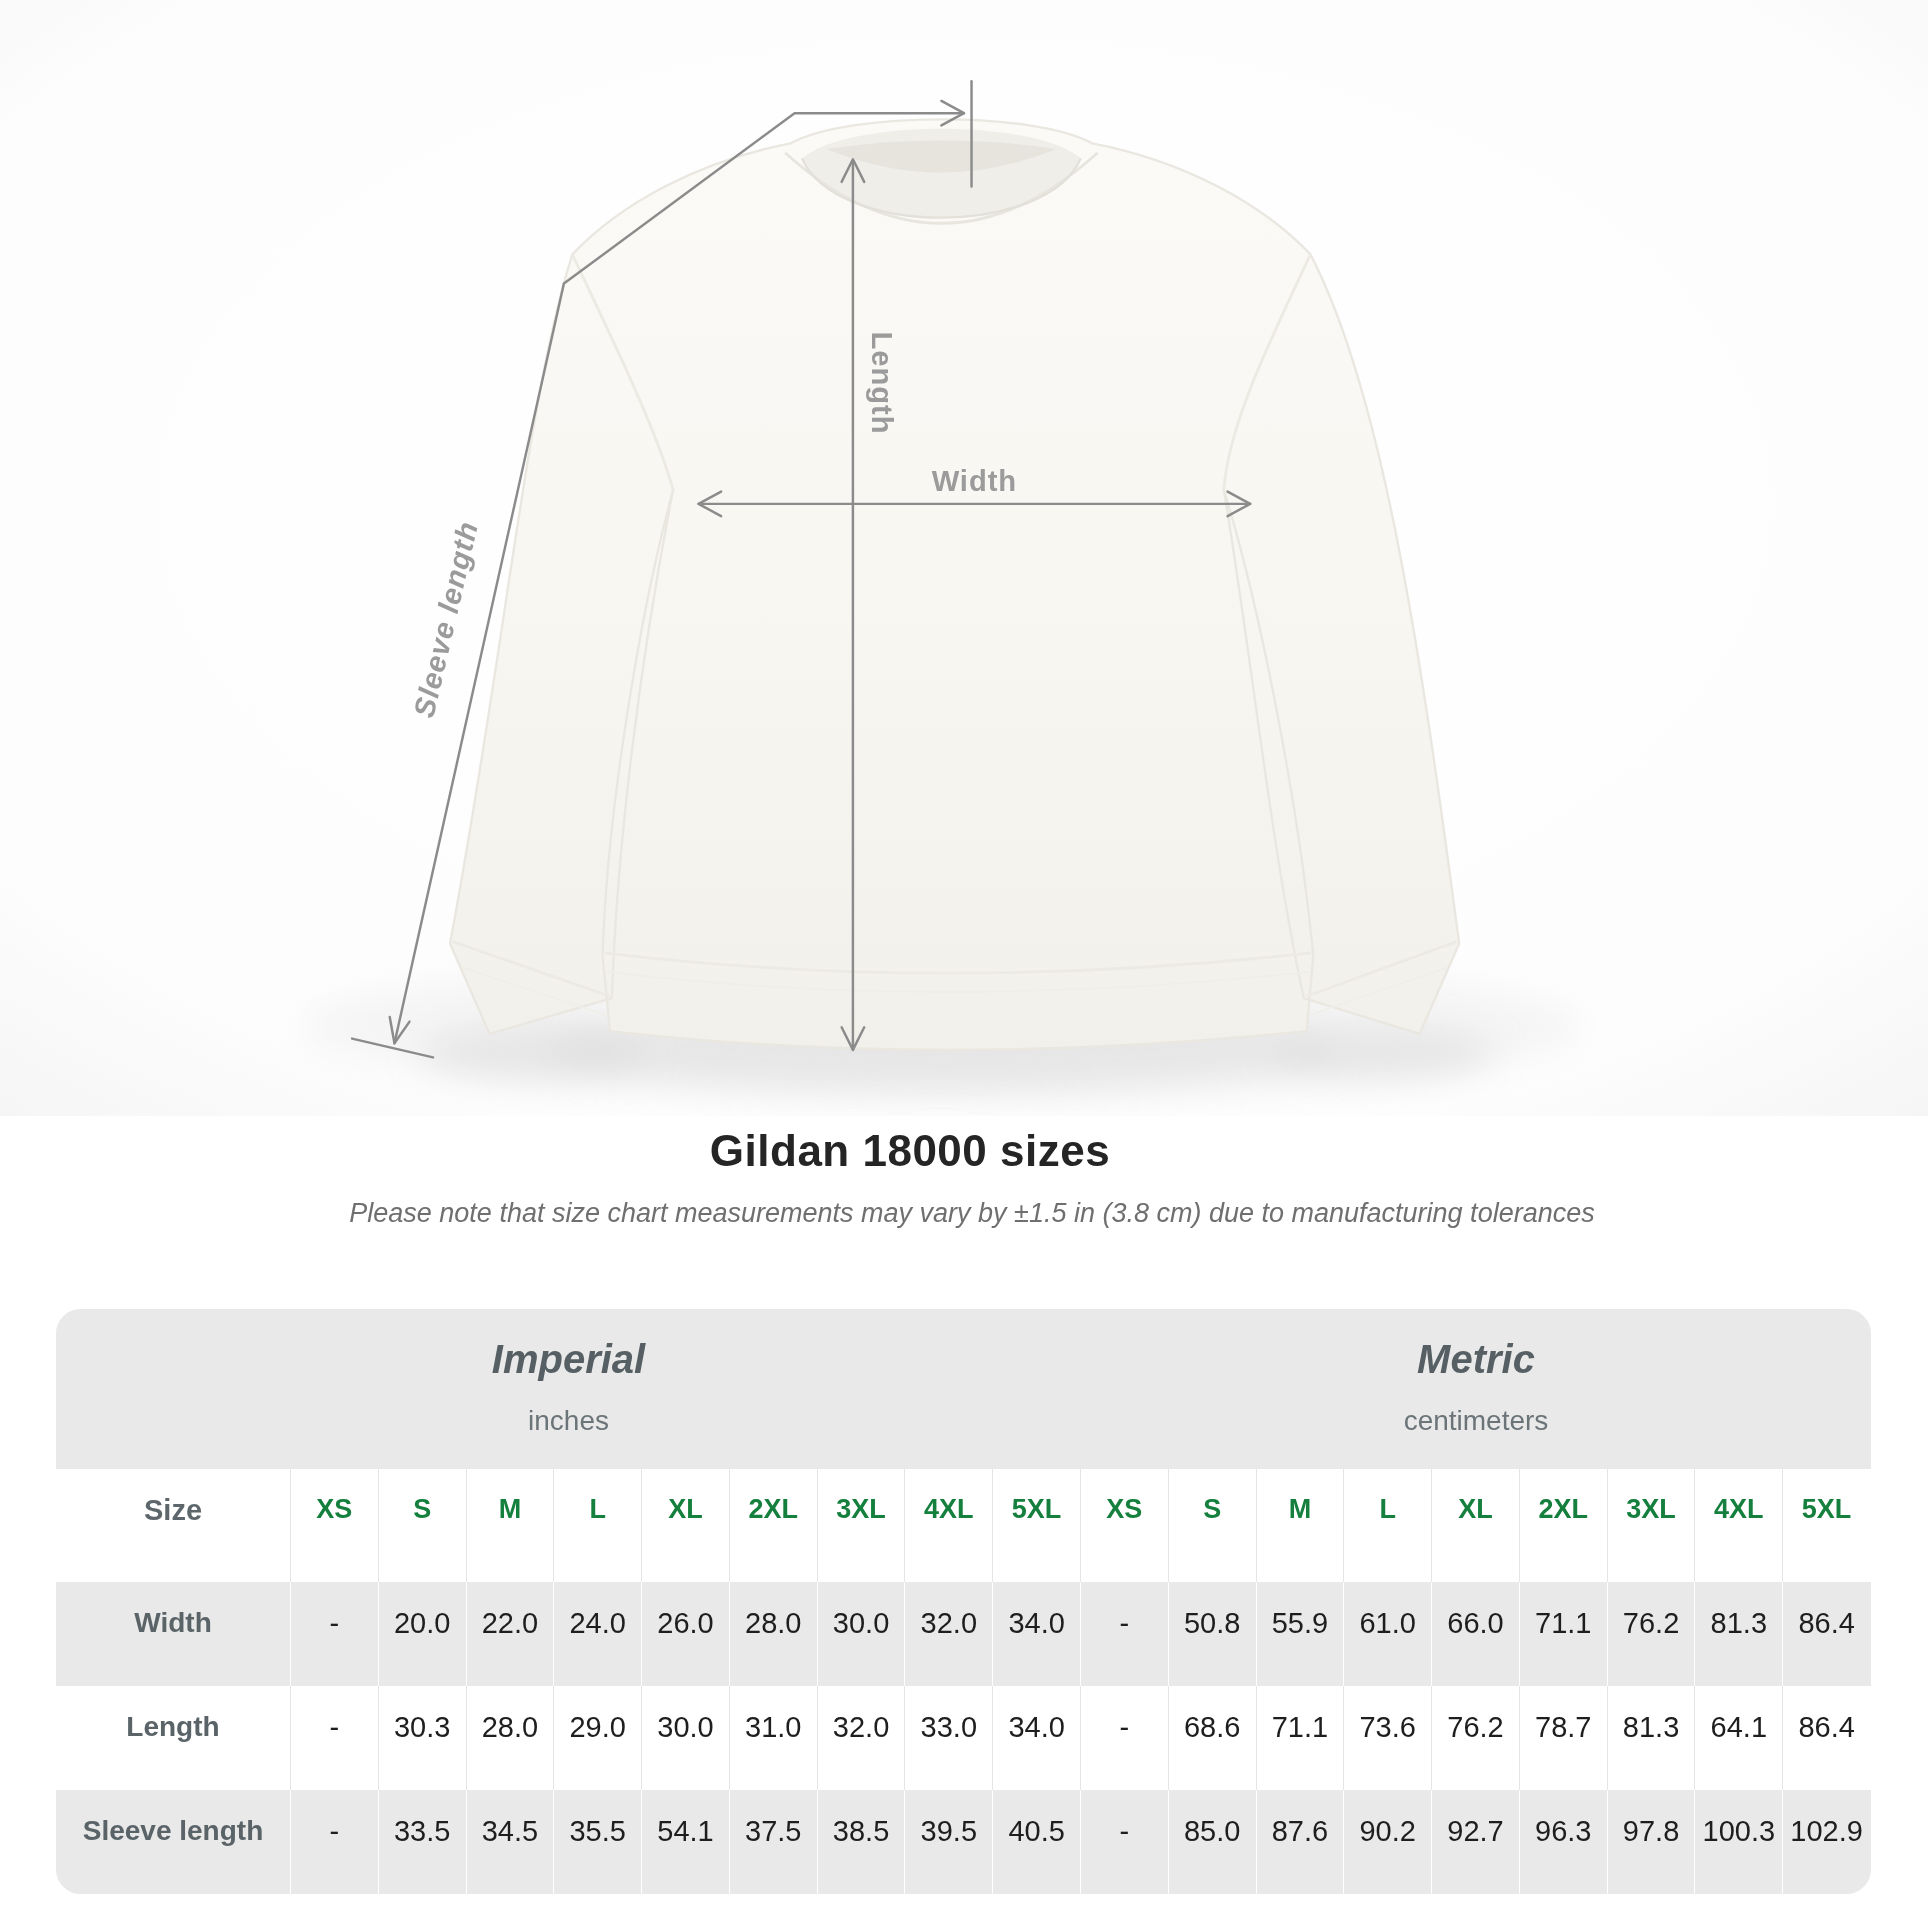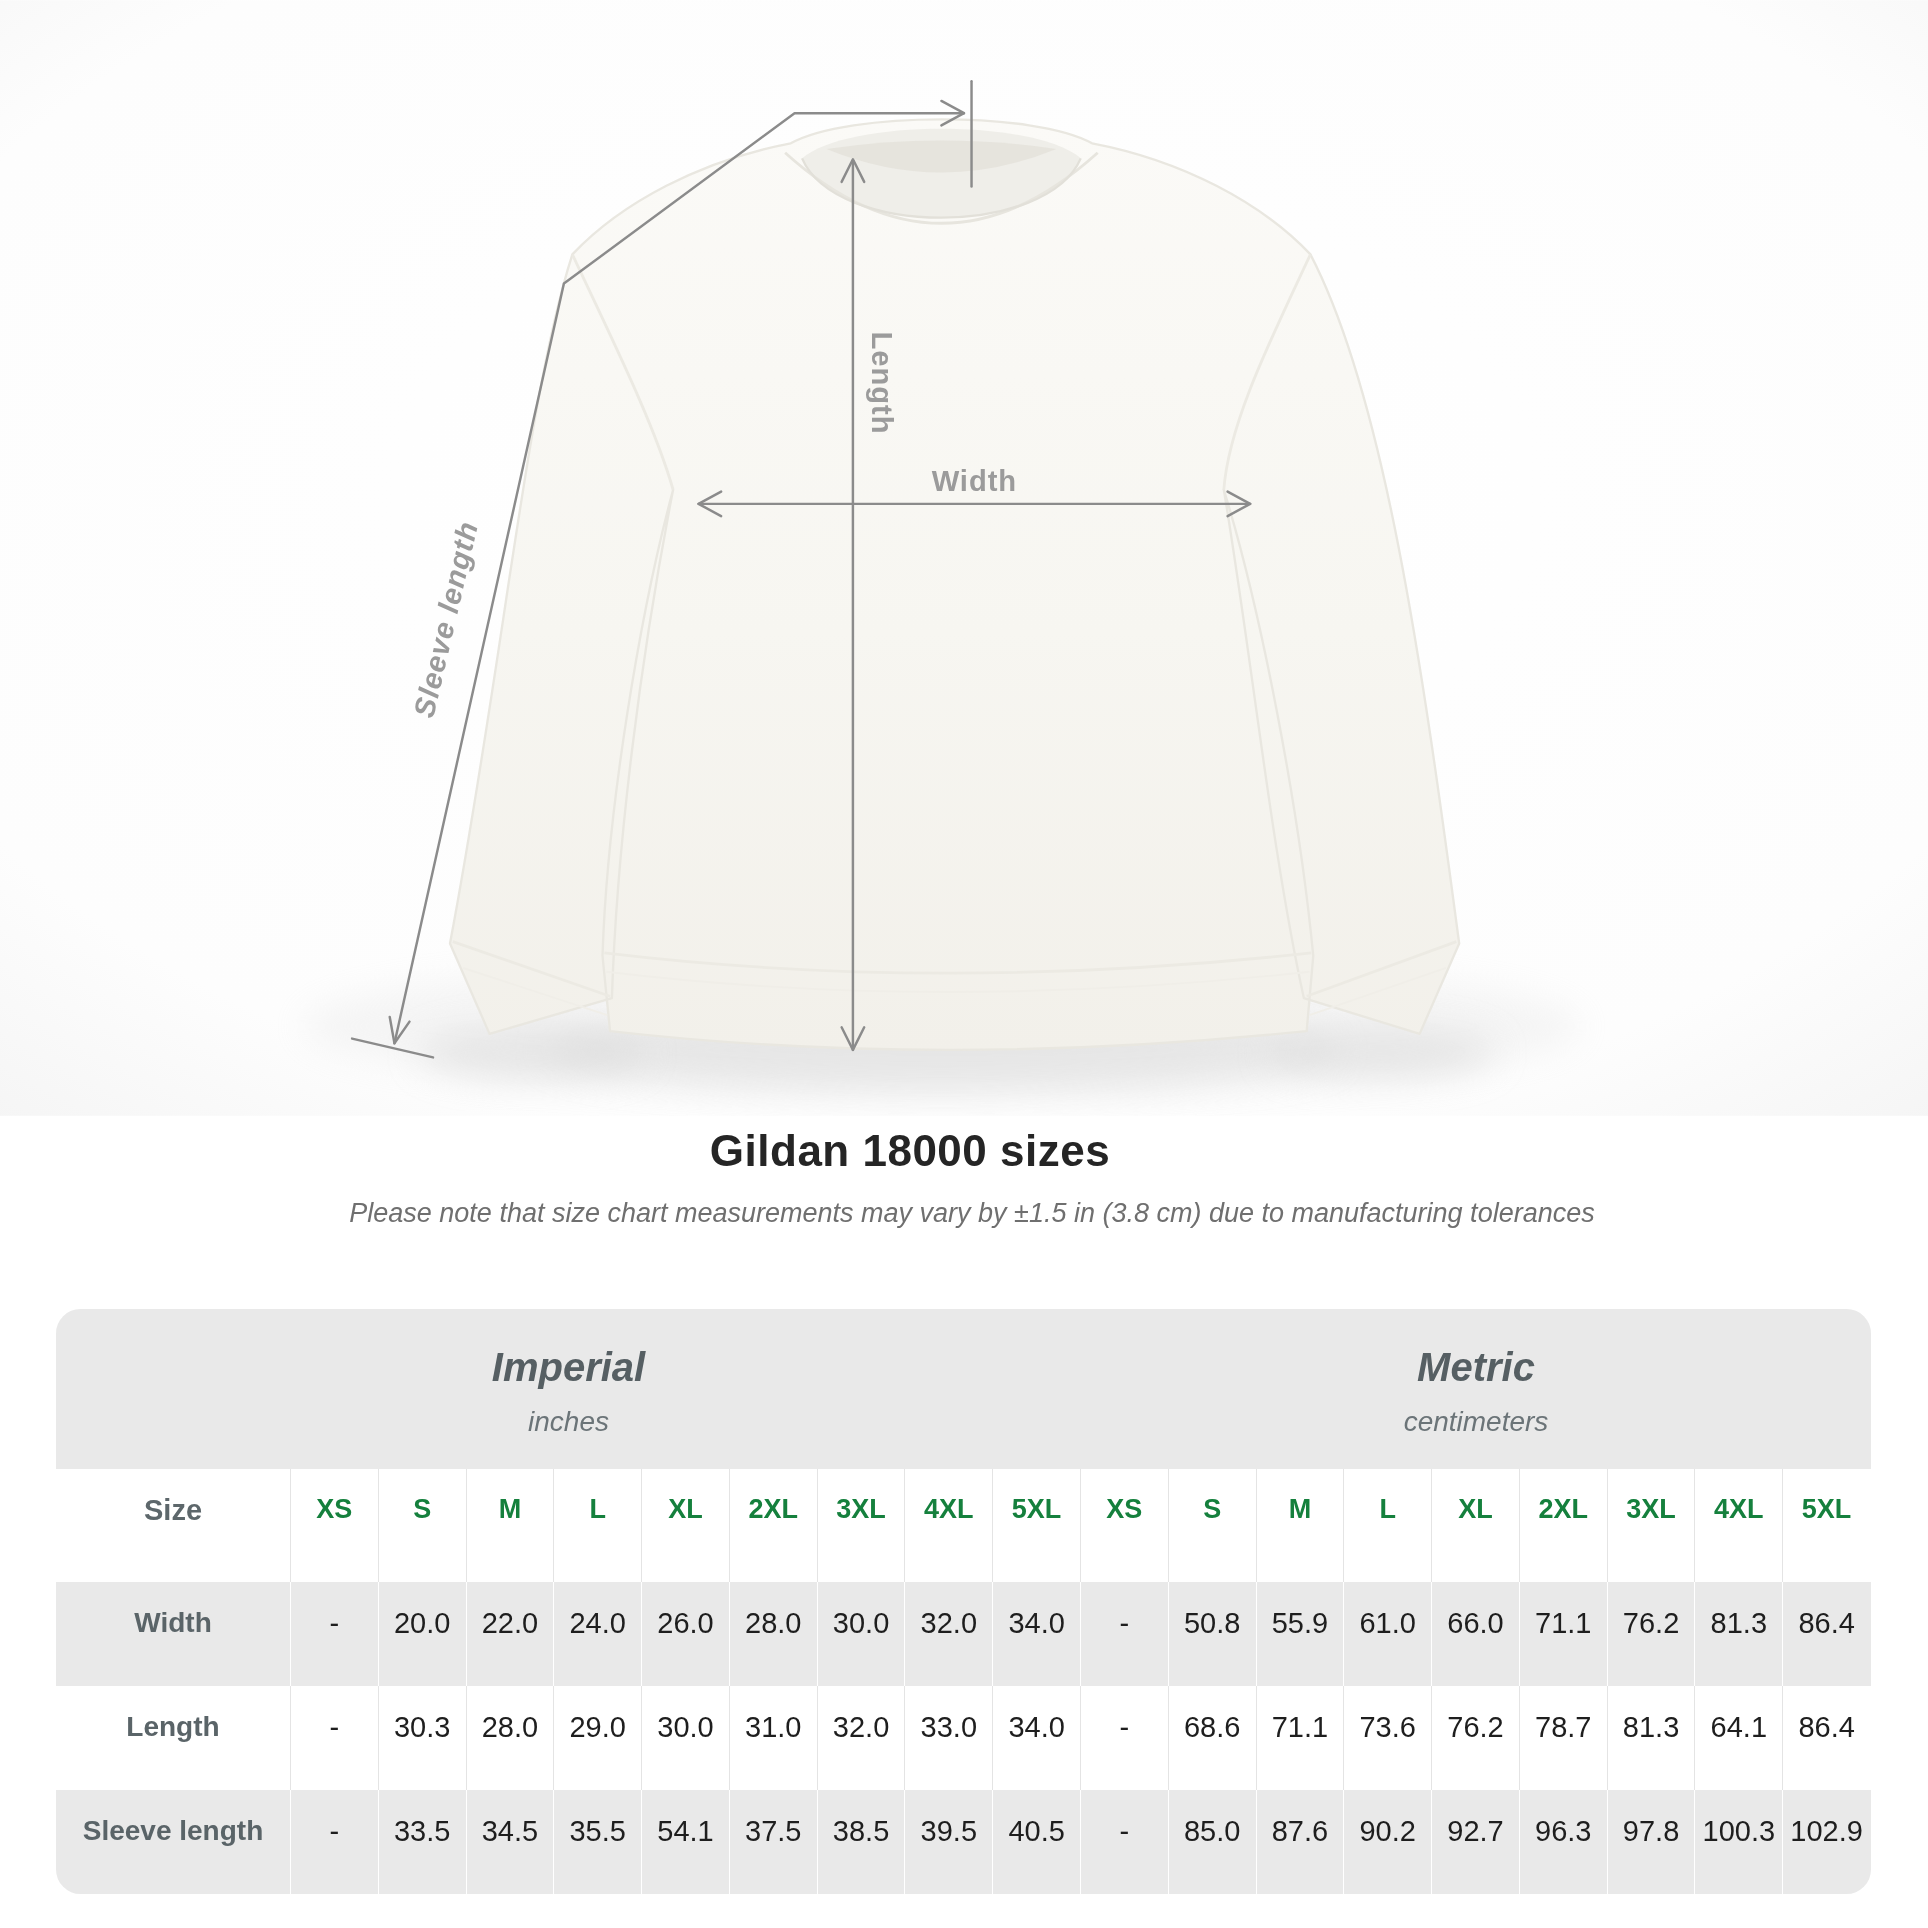--- a/index.html
+++ b/index.html
@@ -28,22 +28,22 @@
     border-radius:24.5px;overflow:hidden;
   }
   .banner{
     display:grid;grid-template-columns:1025px 1fr;
     background:#e9e9e9;height:160px;
   }
   .banner-cell{
     display:flex;flex-direction:column;align-items:center;
     padding-top:28px;
   }
-  .banner-label{font-size:40px;font-weight:bold;font-style:italic;color:#565f63;margin-top:8px;}
-  .banner-sub{font-size:28px;font-style:italic;color:#6b7478;margin-top:16px;}
+  .banner-label{font-size:40px;font-weight:bold;font-style:italic;color:#565f63;}
+  .banner-sub{font-size:28px;color:#6b7478;margin-top:23px;}
 
   .grid-row{
     display:grid;grid-template-columns:235px repeat(18,1fr);
   }
   .header-row{background:#ffffff;height:113px;}
   .data-row{height:104px;}
   .data-row.stripe{background:#e9e9e9;}
   .data-row.plain{background:#ffffff;}
 
   .cell{

